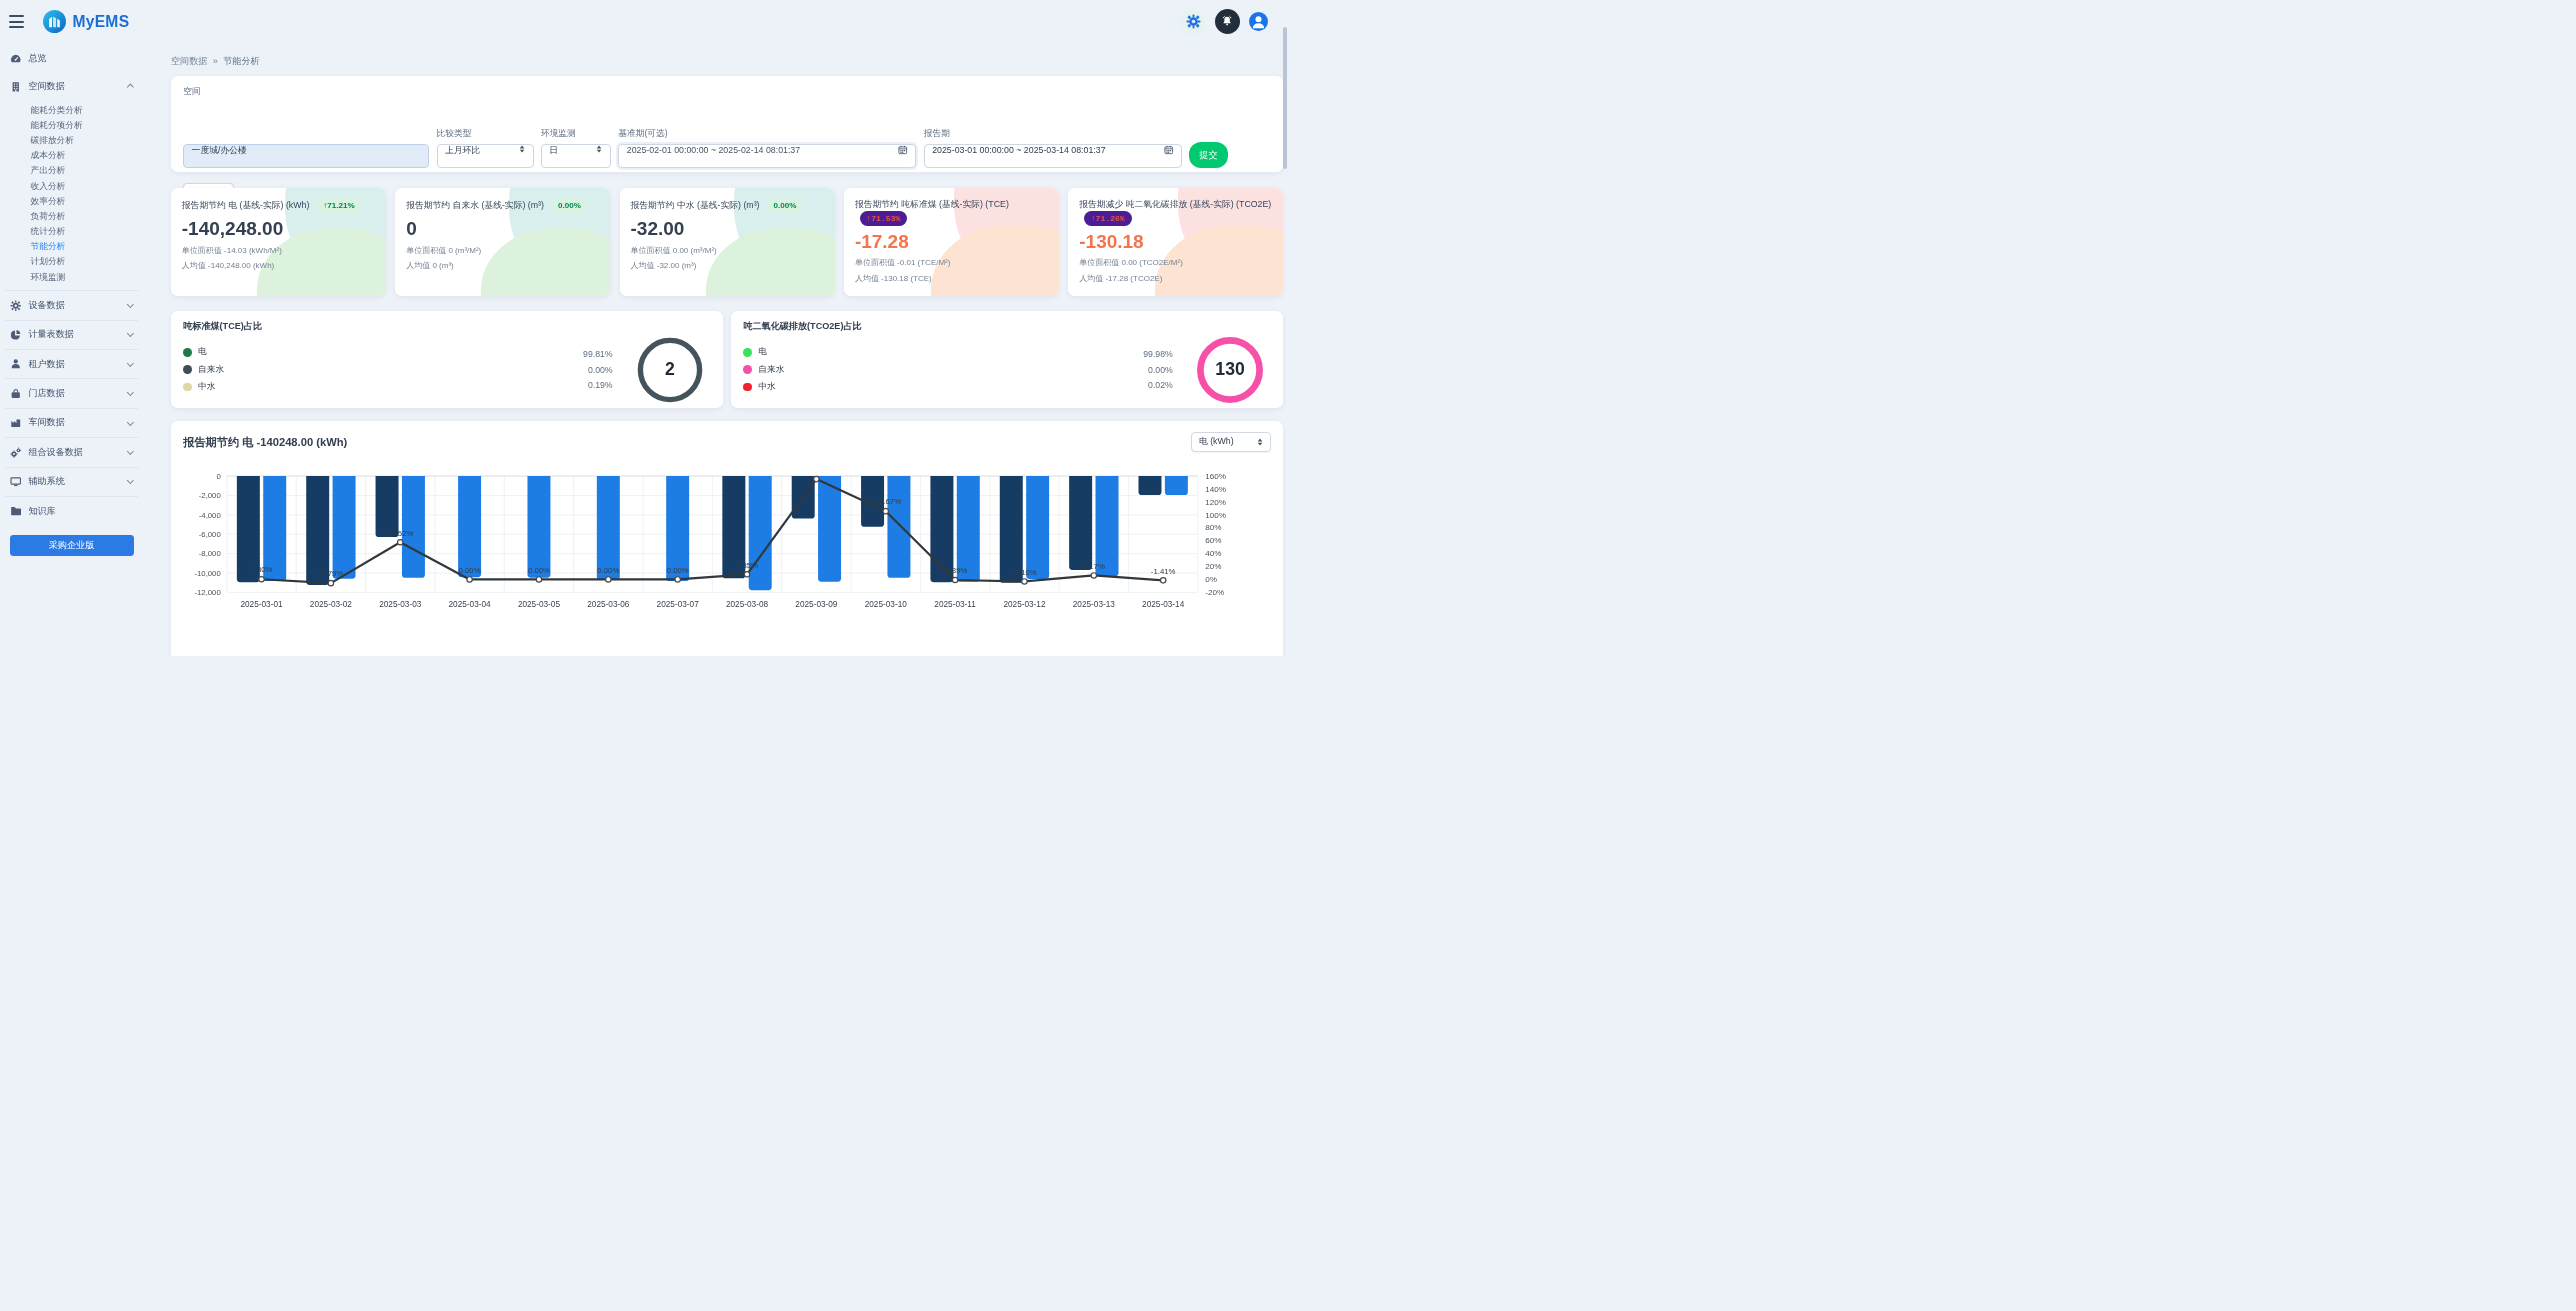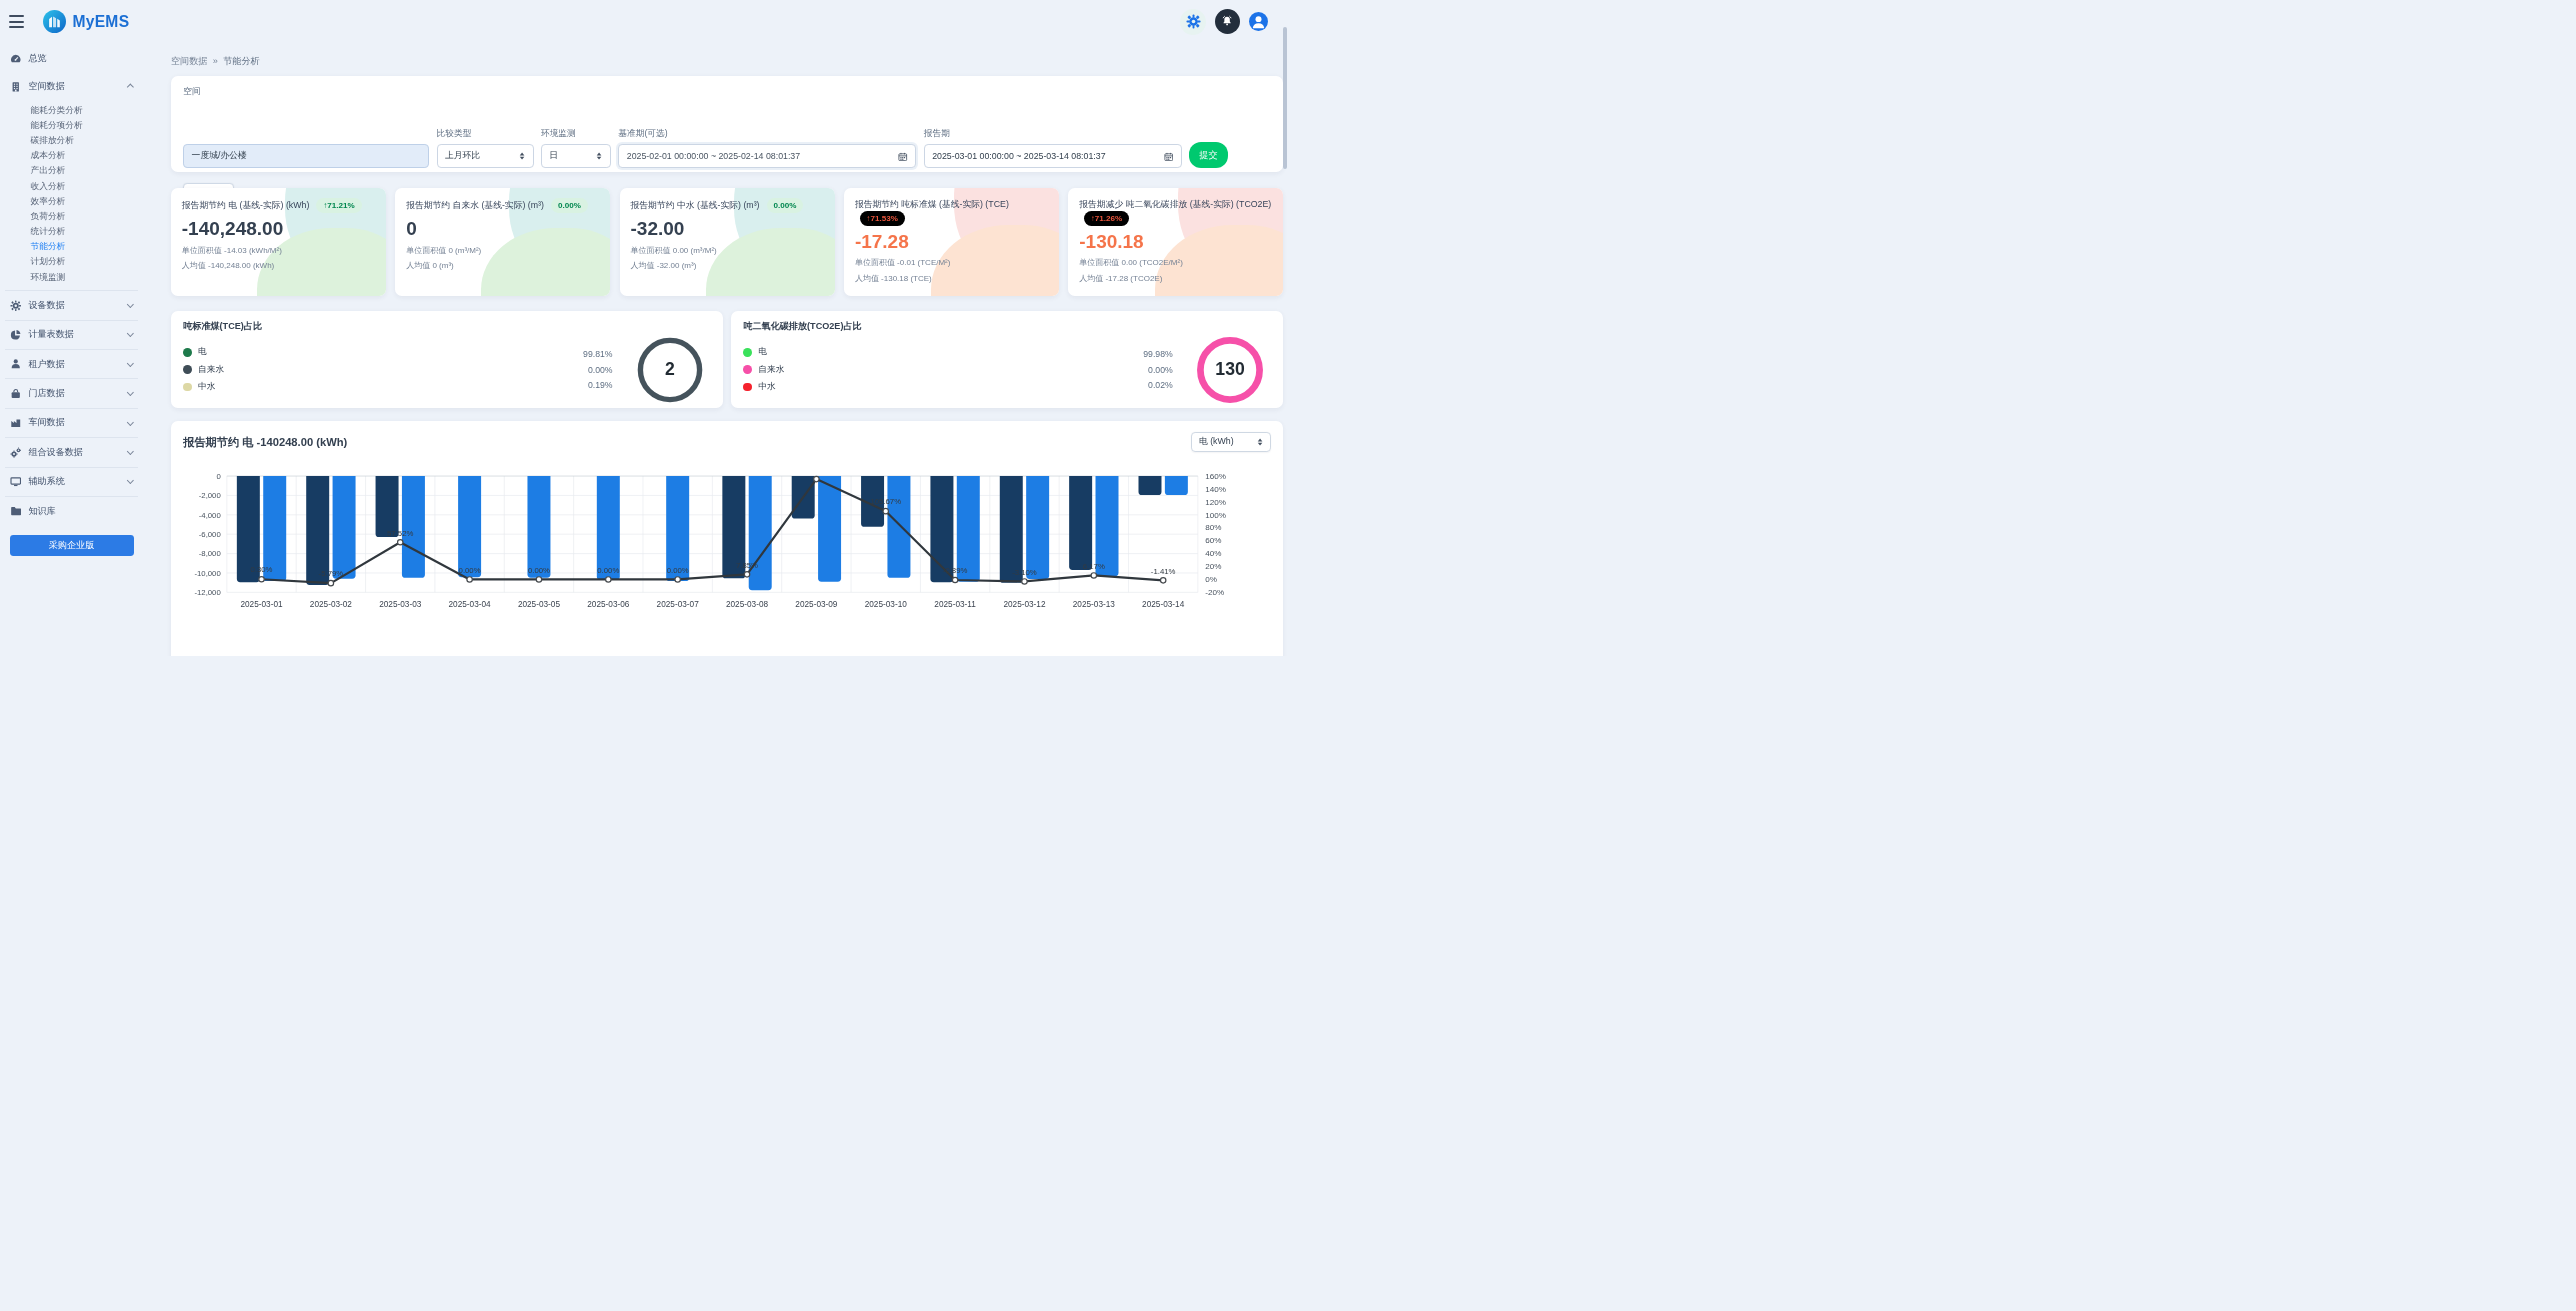--- a/index.html
+++ b/index.html
@@ -37,39 +37,39 @@
   .breadcrumb { margin-top:11.5px; font-size:9.1px; color:#748194; display:flex; gap:5.4px; align-items:center; }
   .breadcrumb .current { color:#5e6e82; }
 
   .card { background:#fff; border-radius:6.8px; box-shadow:0 1.4px 5.4px rgba(30,40,60,.06); }
 
   
   .filter-card { margin-top:8.8px; padding:10.2px 12.2px 9.5px 12.2px; height:96px; }
   .filter-row { display:flex; gap:7.4px; align-items:flex-end; }
   .f-group { display:flex; flex-direction:column; gap:4.7px; }
   .f-label { font-size:8.7px; color:#5e6e82; }
-  .control { height:24px; border:0.7px solid #ccd6e4; border-radius:4.1px; background:#fff; display:flex; align-items:center; padding:0 7.4px; font-size:8.8px; color:#33404e; cursor:pointer; }
+  .control { height:24px; border:0.7px solid #ccd6e4; border-radius:4.1px; background:#fff; display:flex; padding:0 7.4px; font-size:8.8px; color:#33404e; cursor:pointer; }
   .control.readonly { background:#e2ecf9; border-color:#bed0e8; cursor:default; }
   .control.halo { box-shadow:0 0 0 2px rgba(140,170,210,.18); }
   .control .grow { flex:1; }
   .submit-btn { height:26px; padding:0 10.2px; background:#00c96f; color:#fff; border:none; border-radius:12px; font-size:9.1px; font-family:inherit; cursor:pointer; }
   .export-btn { margin-top:14.2px; display:inline-flex; align-items:center; gap:4.7px; height:22.3px; padding:0 8.8px; background:#fff; border:0.7px solid #cfd9e6; border-radius:4.1px; font-size:8.8px; color:#3c4a5a; font-family:inherit; cursor:pointer; box-shadow:0 0.7px 1.4px rgba(30,40,60,.08); }
 
   
   .stats-row { display:flex; gap:9.5px; margin-top:15.6px; }
   .stat-card { position:relative; overflow:hidden; flex:1; height:108px; padding:10.2px 10.8px; }
   .blob { position:absolute; border-radius:50% 45% 55% 50%; }
   .mint .b1 { width:142px; height:156px; right:-41px; top:-61px; background:#d9efee; }
   .mint .b2 { width:156px; height:129px; right:-27px; bottom:-61px; background:#ddf2dc; }
   .peach .b1 { width:142px; height:162px; right:-37px; top:-68px; background:#fbe1e0; }
   .peach .b2 { width:162px; height:135px; right:-34px; bottom:-64px; background:#fde3d2; }
   .stat-head { position:relative; font-size:8.8px; font-weight:500; color:#37445a; line-height:1.45; }
   .badge { display:inline-block; margin-left:4.7px; padding:1.7px 6.8px; border-radius:7.4px; font-size:8.1px; font-weight:bold; vertical-align:0.7px; }
   .badge.green { background:#d9f2e2; color:#00864e; }
-  .badge.orange { background:#000000; color:#e8543c; }
+  .badge.orange { background:#4c1d95; color:#e8543c;font-family:Liberation Mono, monospace; }
   .stat-value { position:relative; margin-top:4.7px; font-size:19px; font-weight:600; color:#344050; }
   .stat-value.orange { color:#f5744a; }
   .stat-sub { position:relative; margin-top:4.7px; font-size:8px; color:#748194; }
 
   
   .donut-row { display:flex; gap:8.1px; margin-top:15px; }
   .donut-card { flex:1; height:97px; padding:8.8px 12.2px; display:flex; flex-direction:column; }
   .donut-title { font-size:9.1px; font-weight:bold; color:#344050; }
   .donut-body { display:flex; align-items:center; flex:1; }
   .legend-col { display:flex; flex-direction:column; gap:5.4px; }

